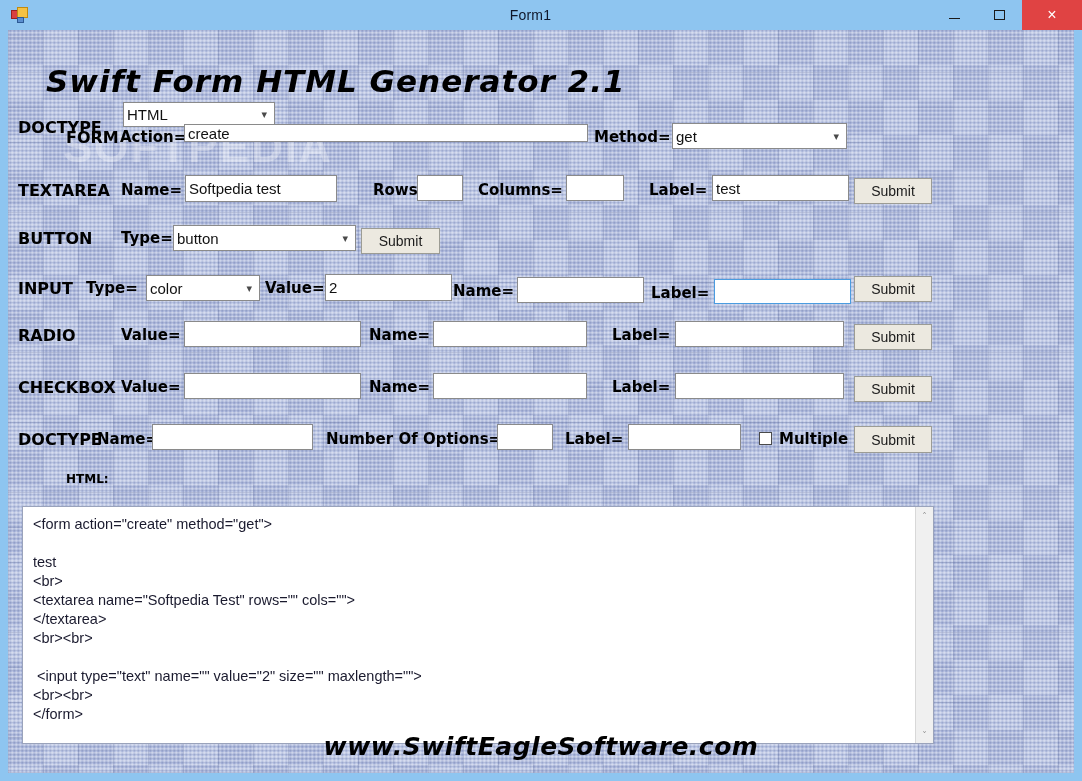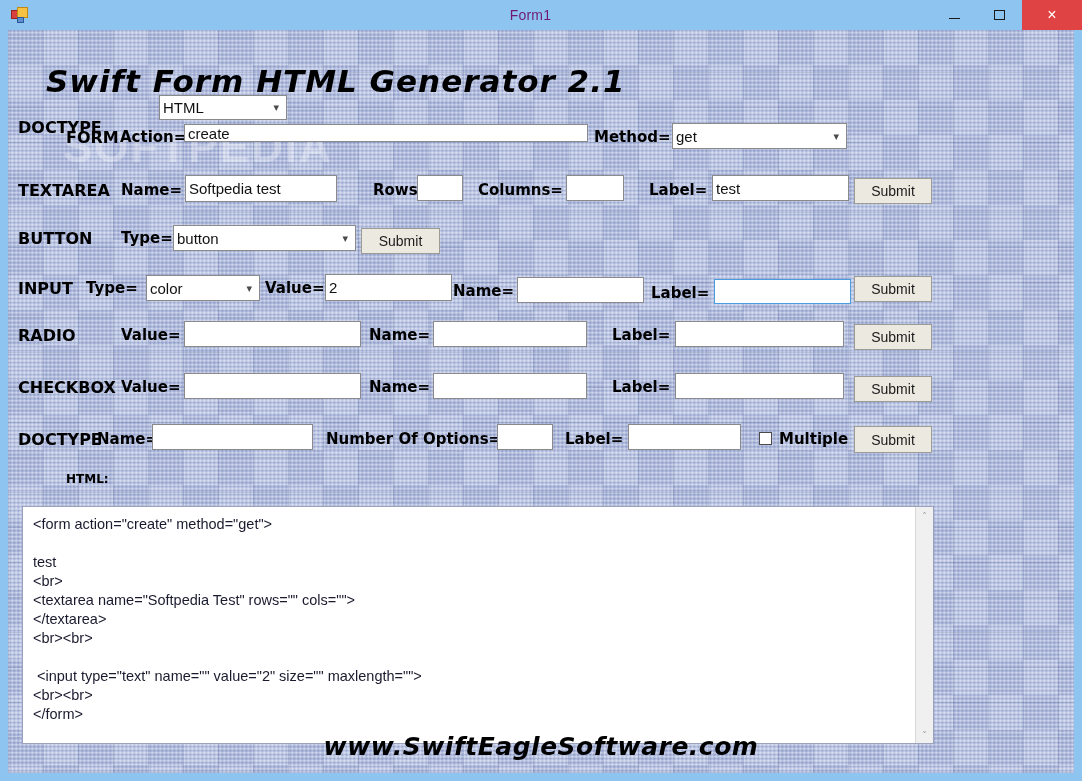--- a/index.html
+++ b/index.html
@@ -57,21 +57,21 @@
     box-sizing: border-box;
   }
   .title-text {
     position: absolute;
     left: 0; top: 0;
     width: 1061px;
     height: 30px;
     line-height: 30px;
     text-align: center;
     font-size: 14px;
-    color: #701a75;
+    color: #0f172a;
     font-family: "Liberation Sans", sans-serif;
     letter-spacing: 0.2px;
   }
   .win-buttons {
     position: absolute;
     right: 0; top: 0;
     height: 30px;
     display: flex;
   }
   .win-btn {
@@ -325,21 +325,21 @@
   </div>
 
   <div class="client">
     <div class="weave-overlay"></div>
 
     <div class="watermark">SOFTPEDIA</div>
 
     <div class="app-title">Swift Form HTML Generator 2.1</div>
 
     <div class="lbl big" style="left:10px; top:90px;">DOCTYPE</div>
-    <div class="combo" style="left:115px; top:65px; width:128px; height:25px;margin-left:36px;">
+    <div class="combo" style="left:115px; top:72px; width:152px; height:25px;">
       <span>HTML</span>
       <span class="chev">▾</span>
     </div>
 
     <div class="lbl big" style="left:10px; top:100px;margin-left:48px;">FORM</div>
     <div class="lbl" style="left:112px; top:100px;">Action=</div>
     <div class="tbox" style="left:176px; top:94px; width:404px; height:18px;">
       <span>create</span>
     </div>
     <div class="lbl" style="left:586px; top:100px;">Method=</div>

